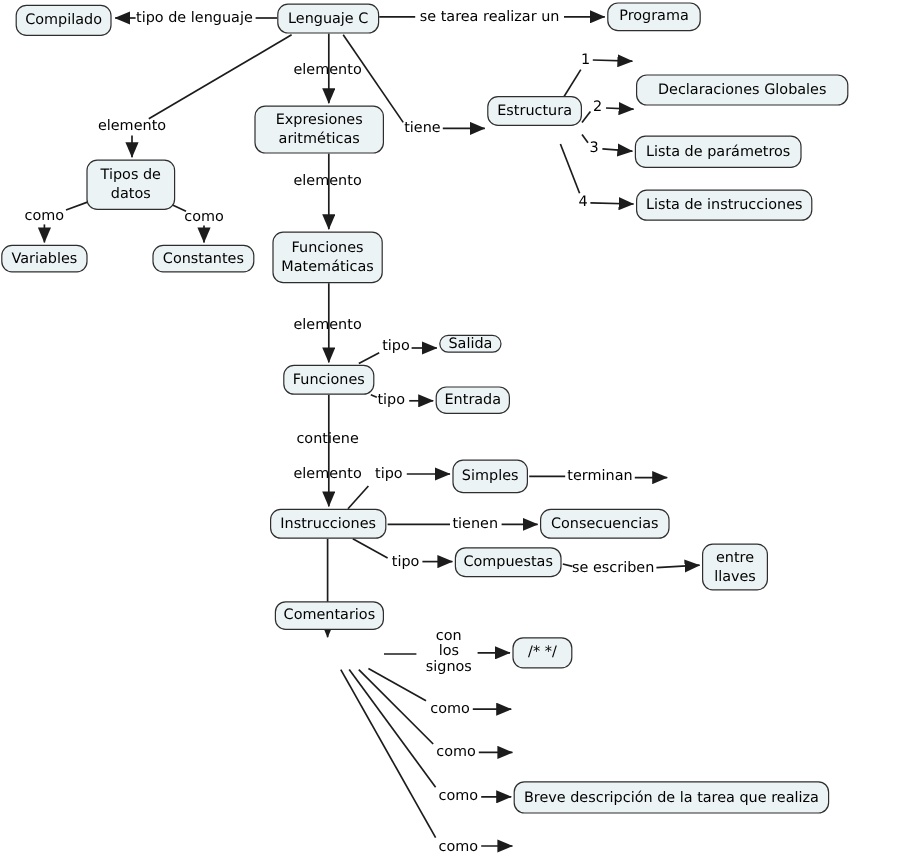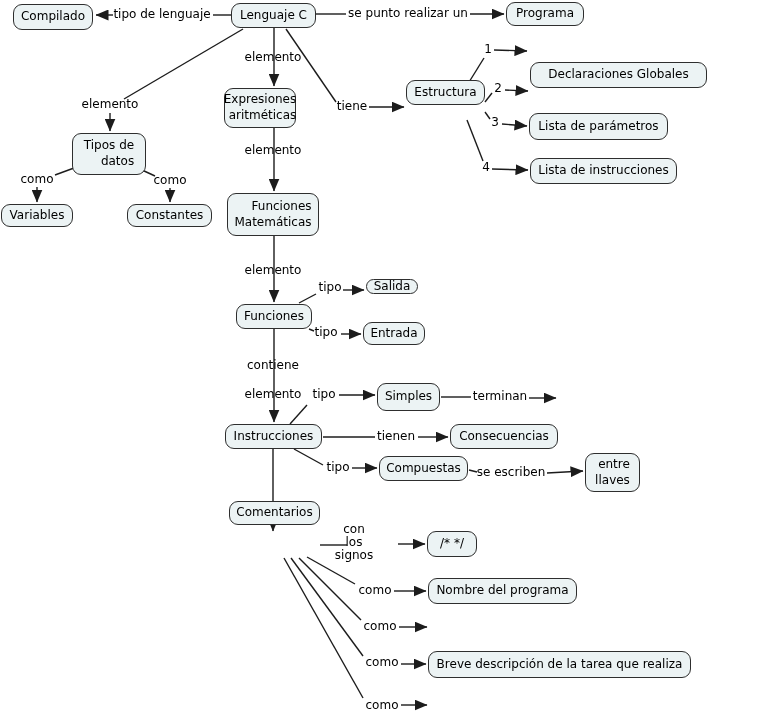--- a/index.html
+++ b/index.html
@@ -20,21 +20,21 @@
   .edges-layer{position:absolute;left:0;top:0;width:764px;height:723px;}
   .edge{stroke:var(--line-color);stroke-width:1.4;fill:none;}
   .arrowhead{fill:var(--line-color);}
   .node{
     position:absolute;
     box-sizing:border-box;
     background:var(--node-fill);
     border:1.6px solid var(--node-border);
     border-radius:9px;
     display:flex;align-items:center;justify-content:center;
-    text-align:right;
+    text-align:center;
     font-size:12px;line-height:1.3;
     color:var(--text-color);
     white-space:pre-line;
     padding:1px 4px;
   }
   .elabel{
     position:absolute;
     transform:translate(-50%,-50%);
     font-size:12px;line-height:1.1;
     color:var(--text-color);
@@ -128,61 +128,60 @@
   <div class="node" style="left:231px;top:3px;width:85px;height:25px">Lenguaje C</div>
   <div class="node" style="left:506px;top:2px;width:78px;height:24px">Programa</div>
   <div class="node" style="left:406px;top:80px;width:79px;height:25px">Estructura</div>
   <div class="node" style="left:530px;top:62px;width:177px;height:26px">Declaraciones Globales</div>
   <div class="node" style="left:529px;top:113px;width:139px;height:27px">Lista de parámetros</div>
   <div class="node" style="left:530px;top:158px;width:147px;height:26px">Lista de instrucciones</div>
   <div class="node" style="left:72px;top:133px;width:74px;height:42px">Tipos de
 datos</div>
   <div class="node" style="left:1px;top:204px;width:72px;height:23px">Variables</div>
   <div class="node" style="left:127px;top:204px;width:85px;height:23px">Constantes</div>
-  <div class="node" style="left:224px;top:88px;width:72px;height:40px">Expresiones
+  <div class="node" style="left:212px;top:88px;width:108px;height:40px">Expresiones
 aritméticas</div>
   <div class="node" style="left:227px;top:193px;width:92px;height:43px">Funciones
 Matemáticas</div>
   <div class="node" style="left:236px;top:304px;width:76px;height:25px">Funciones</div>
   <div class="node" style="left:366px;top:279px;width:52px;height:15px">Salida</div>
   <div class="node" style="left:363px;top:322px;width:62px;height:23px">Entrada</div>
   <div class="node" style="left:377px;top:383px;width:63px;height:28px">Simples</div>
   <div class="node" style="left:225px;top:424px;width:97px;height:25px">Instrucciones</div>
   <div class="node" style="left:450px;top:424px;width:108px;height:25px">Consecuencias</div>
   <div class="node" style="left:379px;top:456px;width:89px;height:25px">Compuestas</div>
   <div class="node" style="left:585px;top:453px;width:55px;height:39px">entre
 llaves</div>
   <div class="node" style="left:229px;top:501px;width:91px;height:24px">Comentarios</div>
   <div class="node" style="left:427px;top:531px;width:50px;height:26px">/* */</div>
-  <div class="node" style="left:428px;top:578px;width:149px;height:26px">Nombre del programa</div>
   <div class="node" style="left:428px;top:651px;width:263px;height:27px">Breve descripción de la tarea que realiza</div>
 
   <div class="elabel" style="left:162px;top:15px">tipo de lenguaje</div>
-  <div class="elabel" style="left:408px;top:14px">se punto realizar un</div>
+  <div class="elabel" style="left:408px;top:14px">se tarea realizar un</div>
   <div class="elabel" style="left:110px;top:105px">elemento</div>
   <div class="elabel" style="left:273px;top:58px">elemento</div>
   <div class="elabel" style="left:352px;top:107px">tiene</div>
   <div class="elabel" style="left:488px;top:50px">1</div>
   <div class="elabel" style="left:498px;top:89px">2</div>
   <div class="elabel" style="left:495px;top:123px">3</div>
   <div class="elabel" style="left:486px;top:168px">4</div>
   <div class="elabel" style="left:37px;top:180px">como</div>
   <div class="elabel" style="left:170px;top:181px">como</div>
   <div class="elabel" style="left:273px;top:151px">elemento</div>
   <div class="elabel" style="left:273px;top:271px">elemento</div>
   <div class="elabel" style="left:330px;top:288px">tipo</div>
   <div class="elabel" style="left:326px;top:333px">tipo</div>
   <div class="elabel" style="left:273px;top:366px">contiene</div>
   <div class="elabel" style="left:273px;top:395px">elemento</div>
   <div class="elabel" style="left:324px;top:395px">tipo</div>
   <div class="elabel" style="left:500px;top:397px">terminan</div>
   <div class="elabel" style="left:396px;top:437px">tienen</div>
   <div class="elabel" style="left:338px;top:468px">tipo</div>
   <div class="elabel" style="left:511px;top:473px">se escriben</div>
-  <div class="elabel" style="left:354px;top:543px">con
+  <div class="elabel" style="left:374px;top:543px">con
 los
 signos</div>
   <div class="elabel" style="left:375px;top:591px">como</div>
   <div class="elabel" style="left:380px;top:627px">como</div>
   <div class="elabel" style="left:382px;top:663px">como</div>
   <div class="elabel" style="left:382px;top:706px">como</div>
 
 </div>
 
 </body></html>

